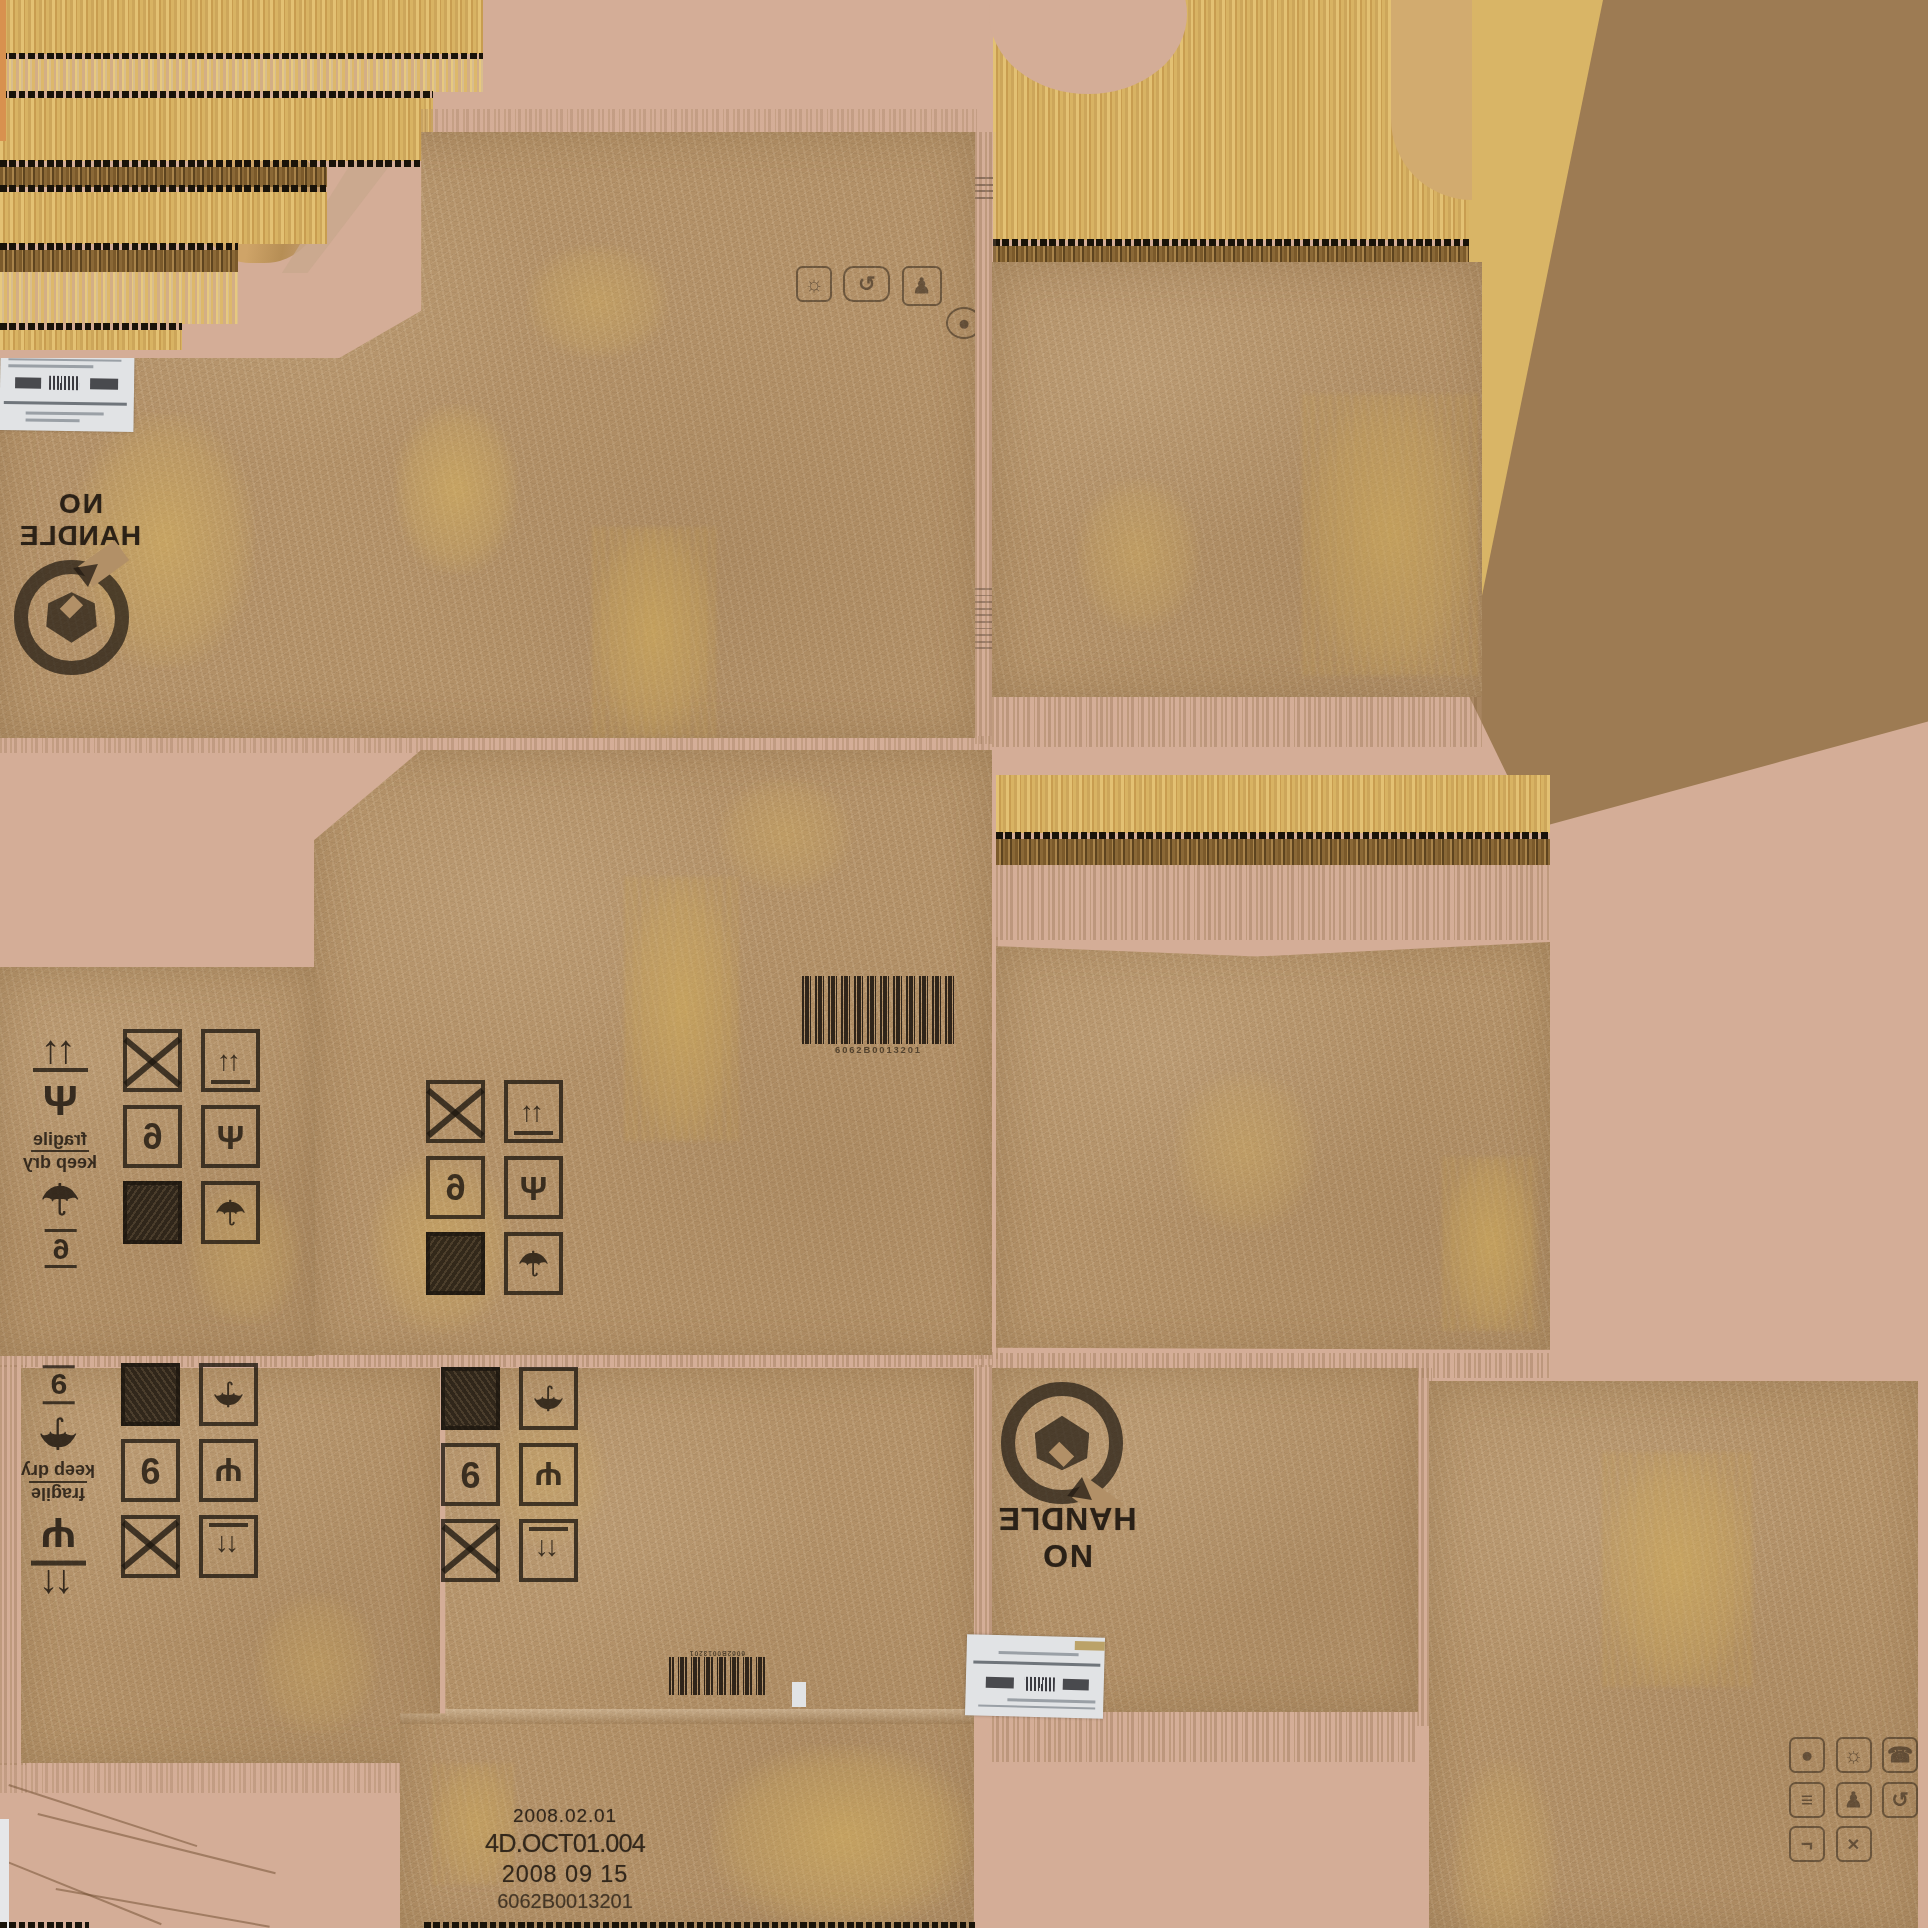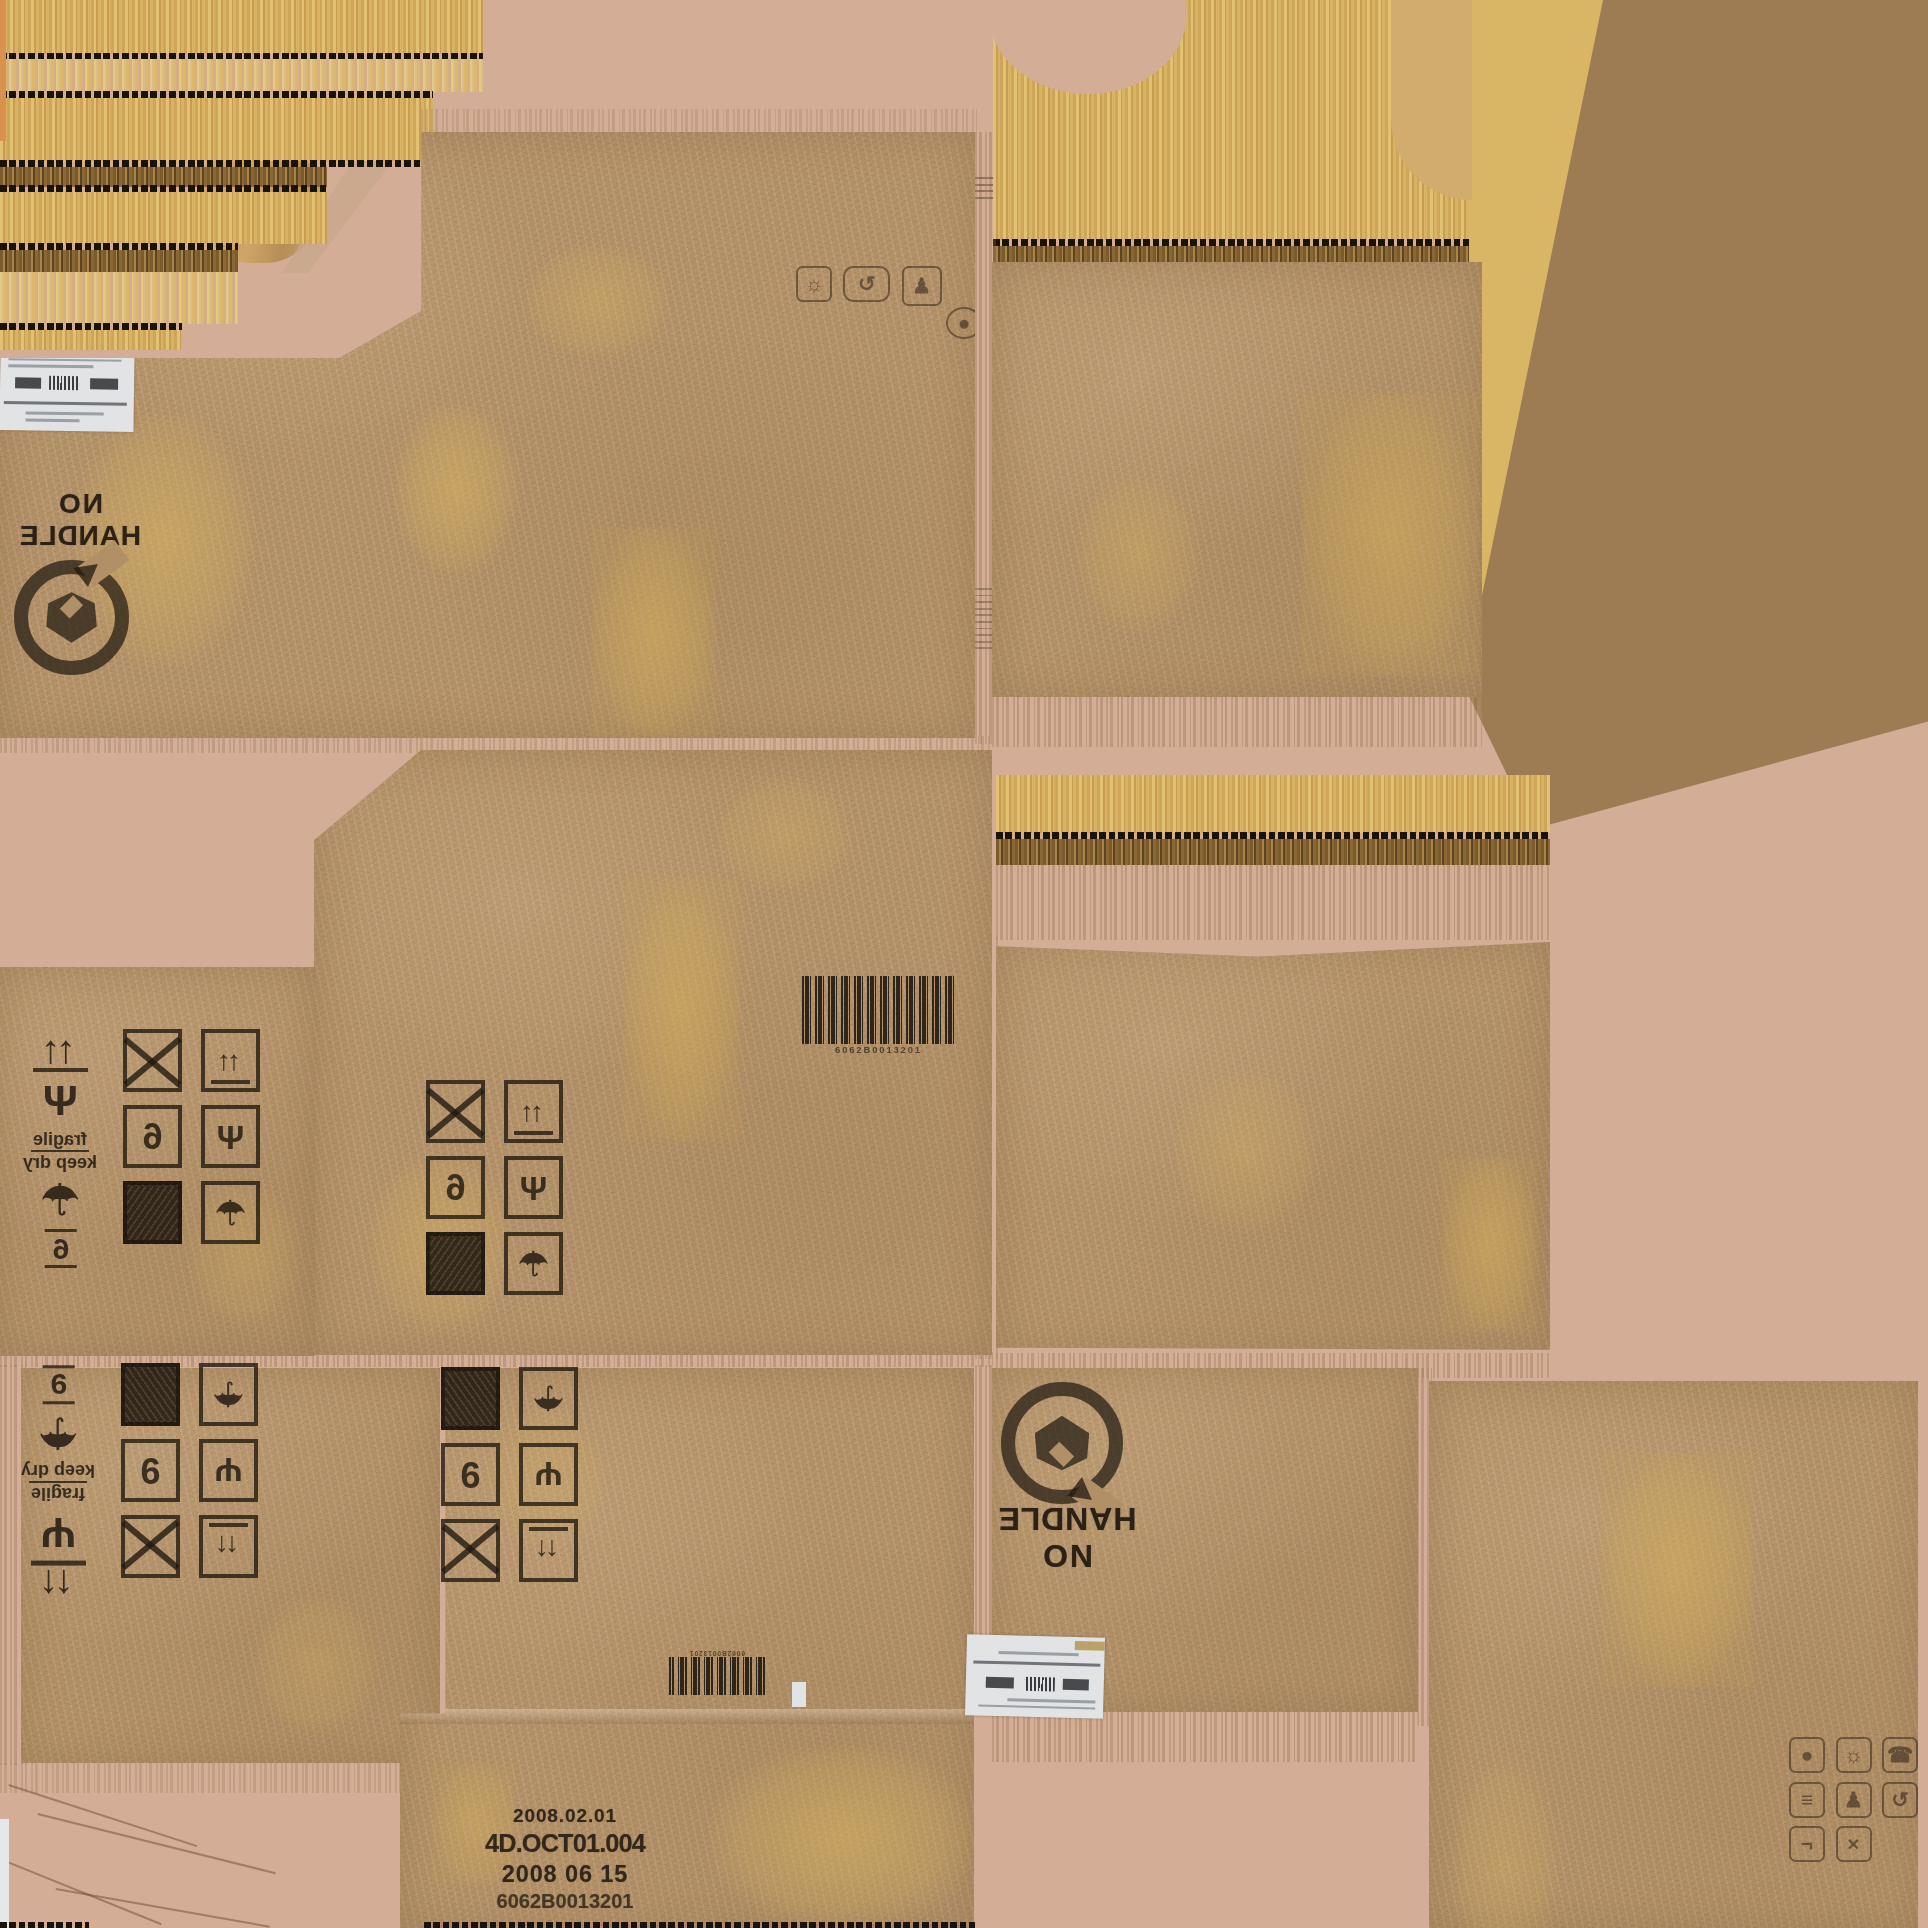--- a/index.html
+++ b/index.html
@@ -78,21 +78,21 @@
   .shiplabel .ln{position:absolute;background:#9aa0a6;height:2.8px;}
   .shiplabel .rule{position:absolute;background:#6f757b;height:2.8px;}
   .shiplabel .smudge{position:absolute;background:rgba(35,35,40,.8);}
   .shiplabel .minibar{position:absolute;background:repeating-linear-gradient(90deg,#3a3a40 0 1.9px,transparent 1.9px 3.8px);}
   .shiplabel .tab{position:absolute;background:#bba268;}
 
   .barcode{position:absolute;}
   .barcode .bars{width:100%;background:repeating-linear-gradient(90deg,rgba(25,18,12,.85) 0 1.9px,transparent 1.9px 2.8px,rgba(25,18,12,.85) 2.8px 6.6px,transparent 6.6px 8.5px,rgba(25,18,12,.85) 8.5px 9.4px,transparent 9.4px 13px);}
   .barcode .cap{text-align:center;font-size:9.4px;letter-spacing:1.9px;color:rgba(30,24,16,.65);font-weight:bold;}
 
-  .datestamp{position:absolute;text-align:center;color:rgba(36,28,19,.82);font-weight:bold;text-shadow:0 0 0.9px rgba(36,28,19,.5);}
+  .datestamp{position:absolute;text-align:center;color:rgba(36,28,19,.82);font-weight:normal;text-shadow:0 0 0.9px rgba(36,28,19,.5);}
   .datestamp div{line-height:1.25;}
   .ds1{font-size:19px;letter-spacing:0.9px;}
   .ds2{font-size:25.4px;letter-spacing:-0.9px;}
   .ds3{font-size:23.5px;letter-spacing:0.9px;}
   .ds4{font-size:20px;letter-spacing:0px;opacity:.85;}
 
   .nh{position:absolute;text-align:center;}
   .nh .l1{font-size:28px;letter-spacing:1.9px;}
   .nh .l2{font-size:28px;letter-spacing:0.9px;}
 </style>
@@ -228,21 +228,21 @@
 
   <div class="barcode rot180" style="left:269px;top:282px;width:96px;">
     <div class="bars" style="height:38px;"></div>
     <div class="cap" style="font-size:6.6px;letter-spacing:0.9px;">6062B0013201</div>
   </div>
   <div class="piece" style="left:392px;top:314px;width:14px;height:25.4px;background:#e1e3e5;"></div>
 
   <div class="datestamp" style="left:52px;top:436px;width:226px;">
     <div class="ds1">2008.02.01</div>
     <div class="ds2">4D.OCT01.004</div>
-    <div class="ds3">2008 06 15</div>
+    <div class="ds3">2008 09 15</div>
     <div class="ds4">6062B0013201</div>
   </div>
 </div>
 
 <div class="piece card" style="left:992px;top:1368px;width:426px;height:344px;">
   <div class="stampc rot180" style="left:9.4px;top:14px;width:94px;height:94px;">
     <div class="gap"></div>
     <div class="arrowh"></div>
     <div class="bx"></div>
   </div>

